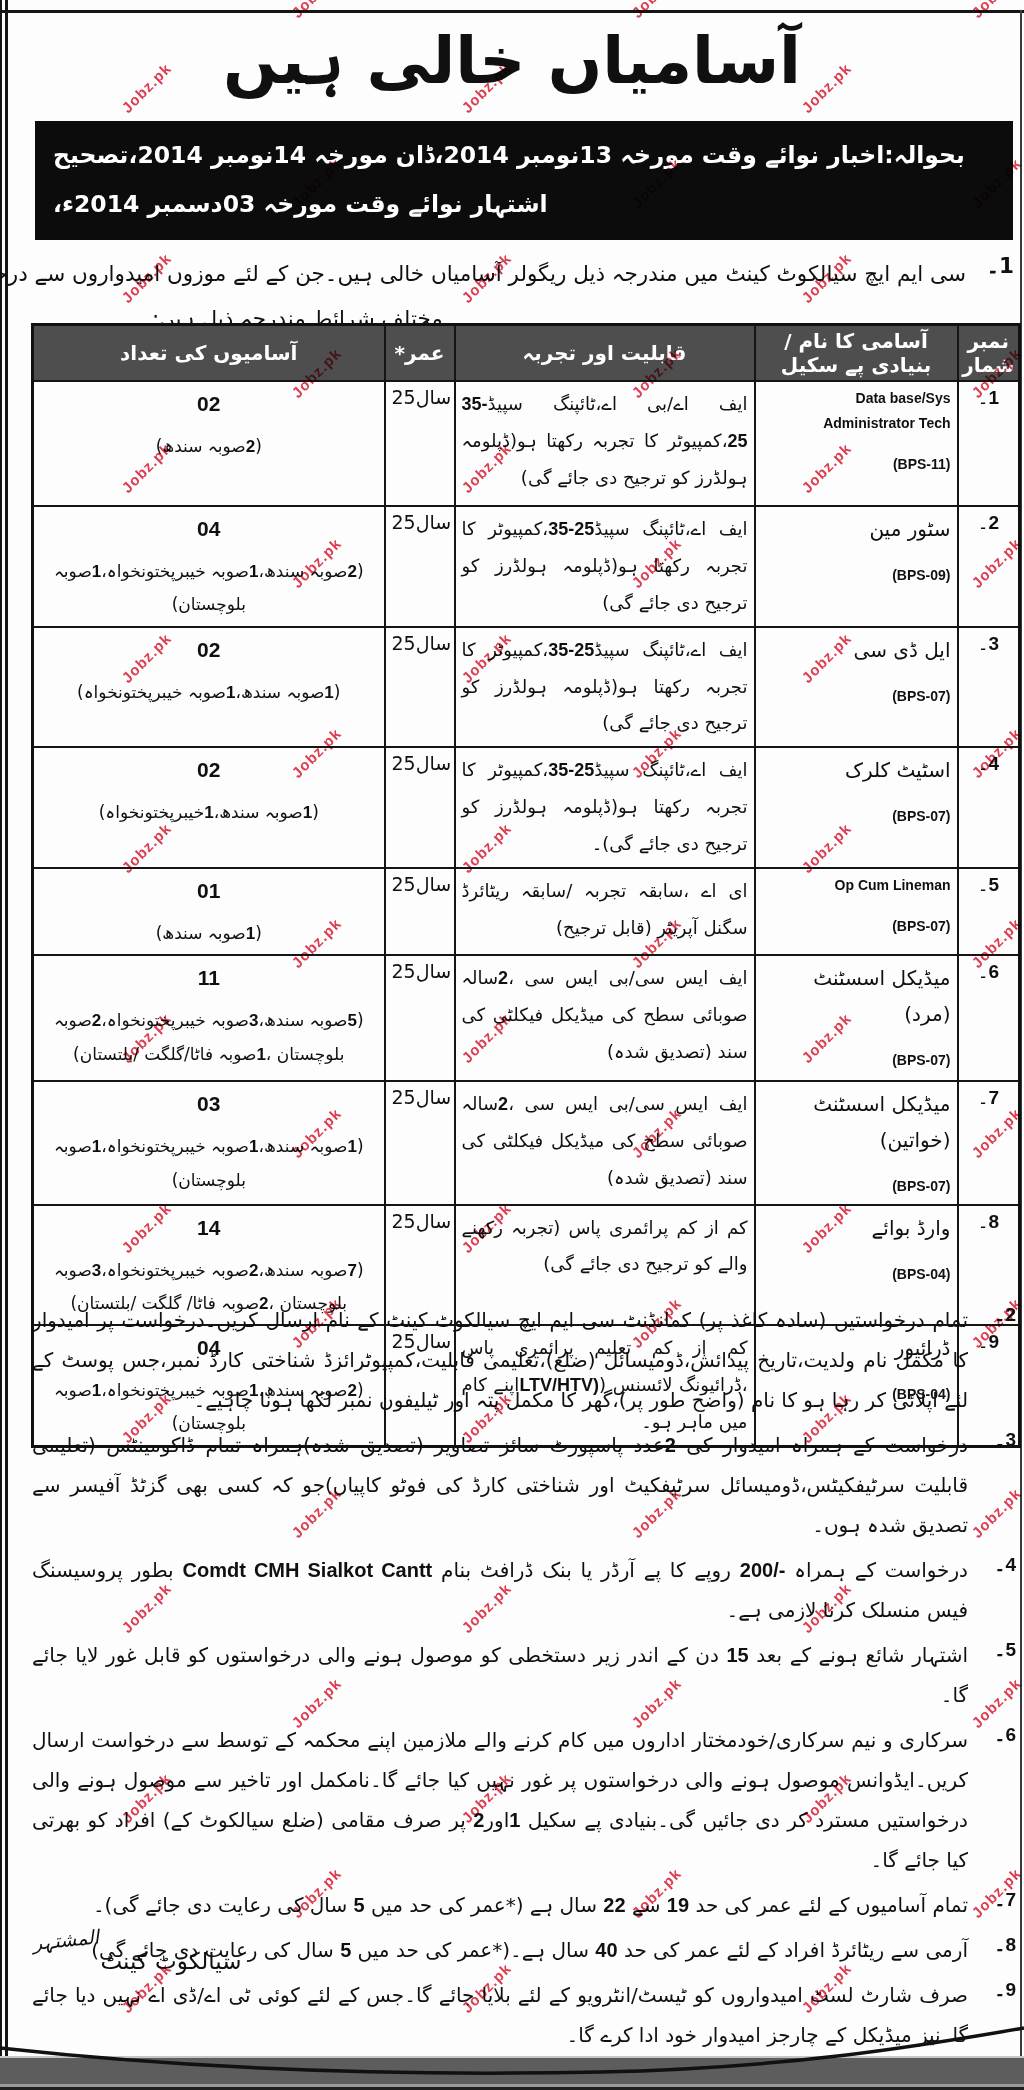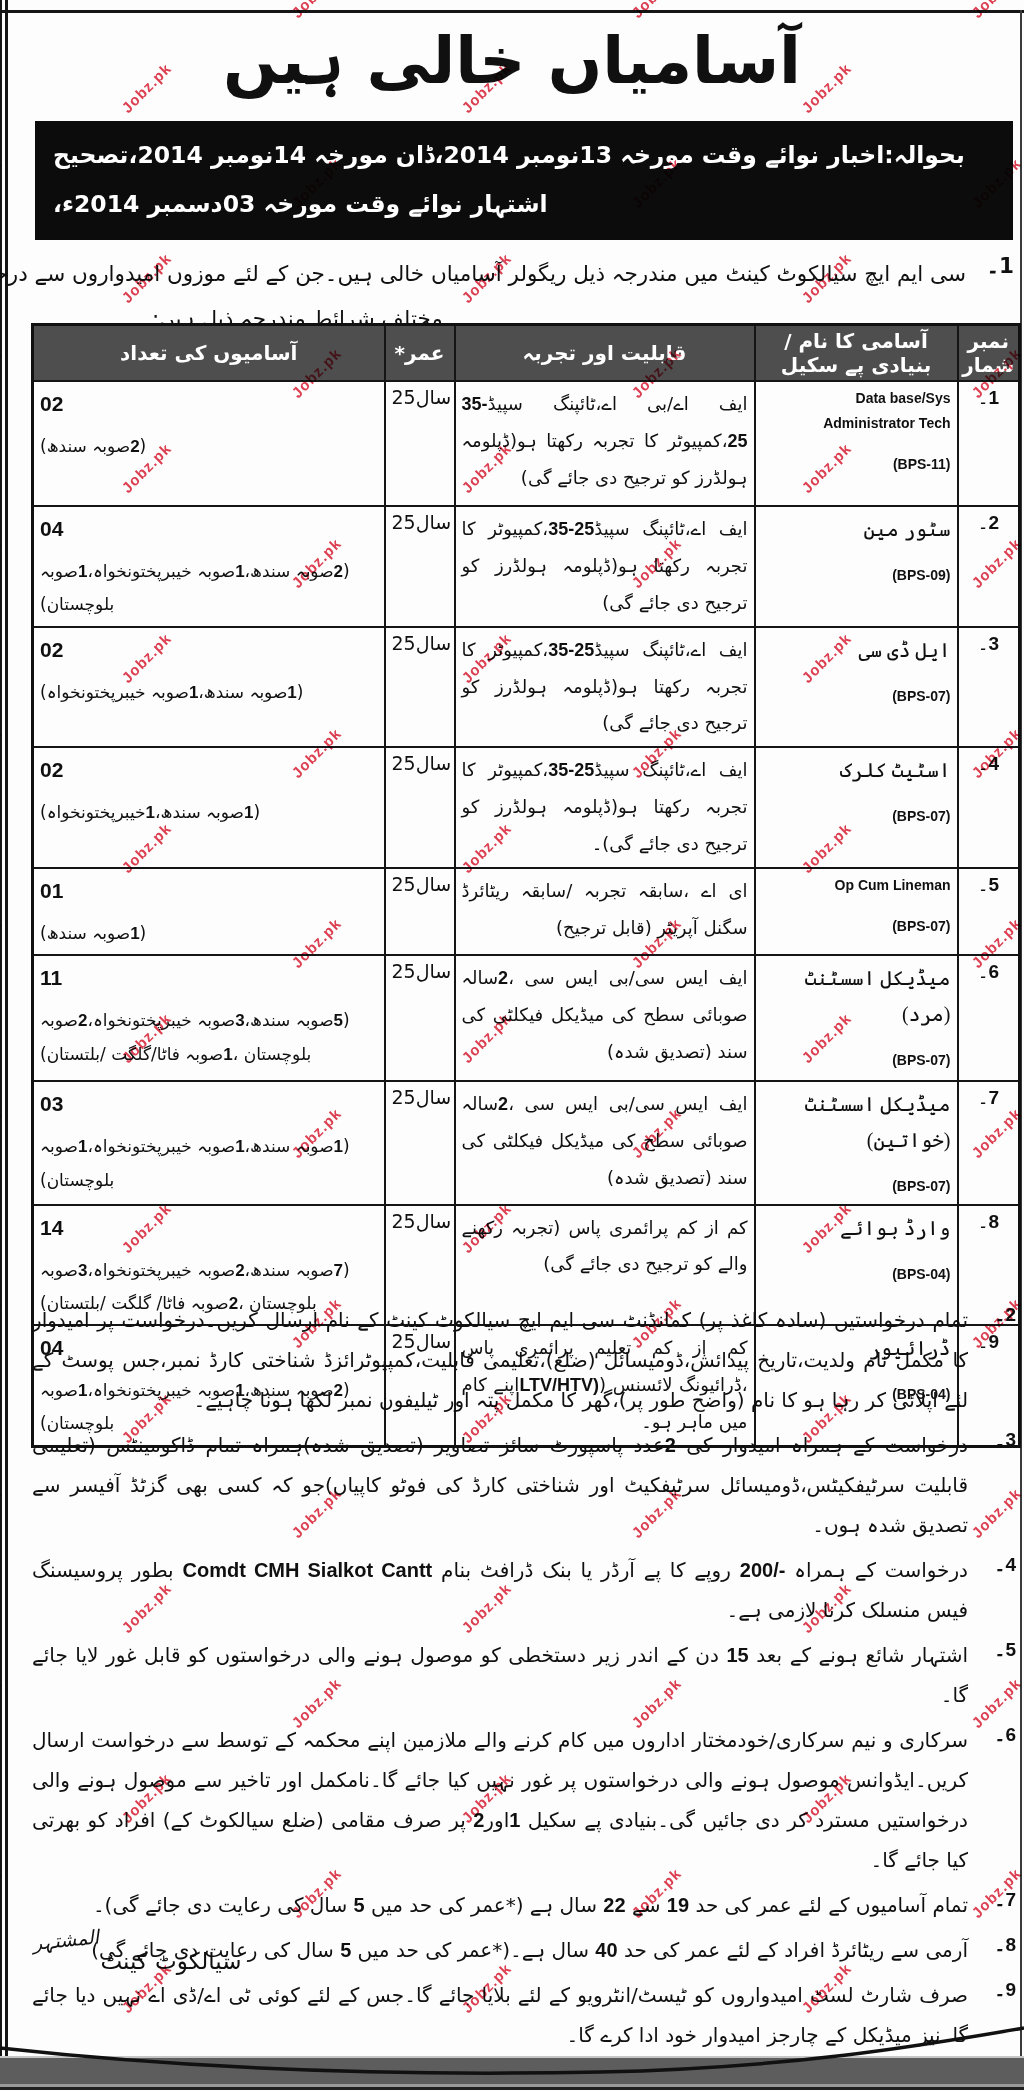--- a/index.html
+++ b/index.html
@@ -33,27 +33,27 @@
   
   #vacancy-table{position:absolute;left:31px;top:323px;width:987px;z-index:3;
     border-collapse:collapse;direction:rtl;table-layout:fixed;}
   #vacancy-table th,#vacancy-table td{border:2px solid #151515;vertical-align:top;padding:4px 6px;}
   #vacancy-table{border:3px solid #111;}
   #vacancy-table th{background:#4e4e4e;color:#fff;font-size:20px;font-weight:bold;
     vertical-align:middle;height:50px;padding:2px 3px;}
   th.col-serial{font-size:14.5px;}
   td.cell-serial{text-align:center;font-size:19px;padding-top:10px;}
   td.cell-position{text-align:right;font-size:20px;padding-right:9px;}
-  .pos-line{line-height:1.8;font-family:Liberation Serif, serif;}
+  .pos-line{line-height:1.8;}
   .pos-line.en-line{direction:ltr;font-family:"Liberation Sans","DejaVu Sans",sans-serif;
     font-weight:bold;font-size:14px;}
   .pos-bps{margin-top:16px;}
   td.cell-qualification{font-size:18px;line-height:2.05;text-align:justify;padding:6px 9px;}
   td.cell-age{direction:ltr;text-align:center;font-size:19px;padding-top:11px;}
-  td.cell-count{text-align:left;}
+  td.cell-count{text-align:center;}
   .count-num{margin-top:6px;font-size:21px;}
   .count-detail{margin-top:14px;font-size:17px;line-height:1.9;}
   .en{font-family:"Liberation Sans","DejaVu Sans",sans-serif;font-weight:700;}
   
   #notes{position:absolute;left:26px;top:1300px;width:990px;direction:rtl;z-index:3;}
   .note{display:flex;margin-bottom:5px;font-size:20px;}
   .note .hang-num{padding-top:3px;font-size:19px;}
   .note-text{flex:1;line-height:2.0;text-align:justify;padding-left:6px;}
   
   #signature{position:absolute;left:26px;top:1916px;width:320px;z-index:3;direction:rtl;}

